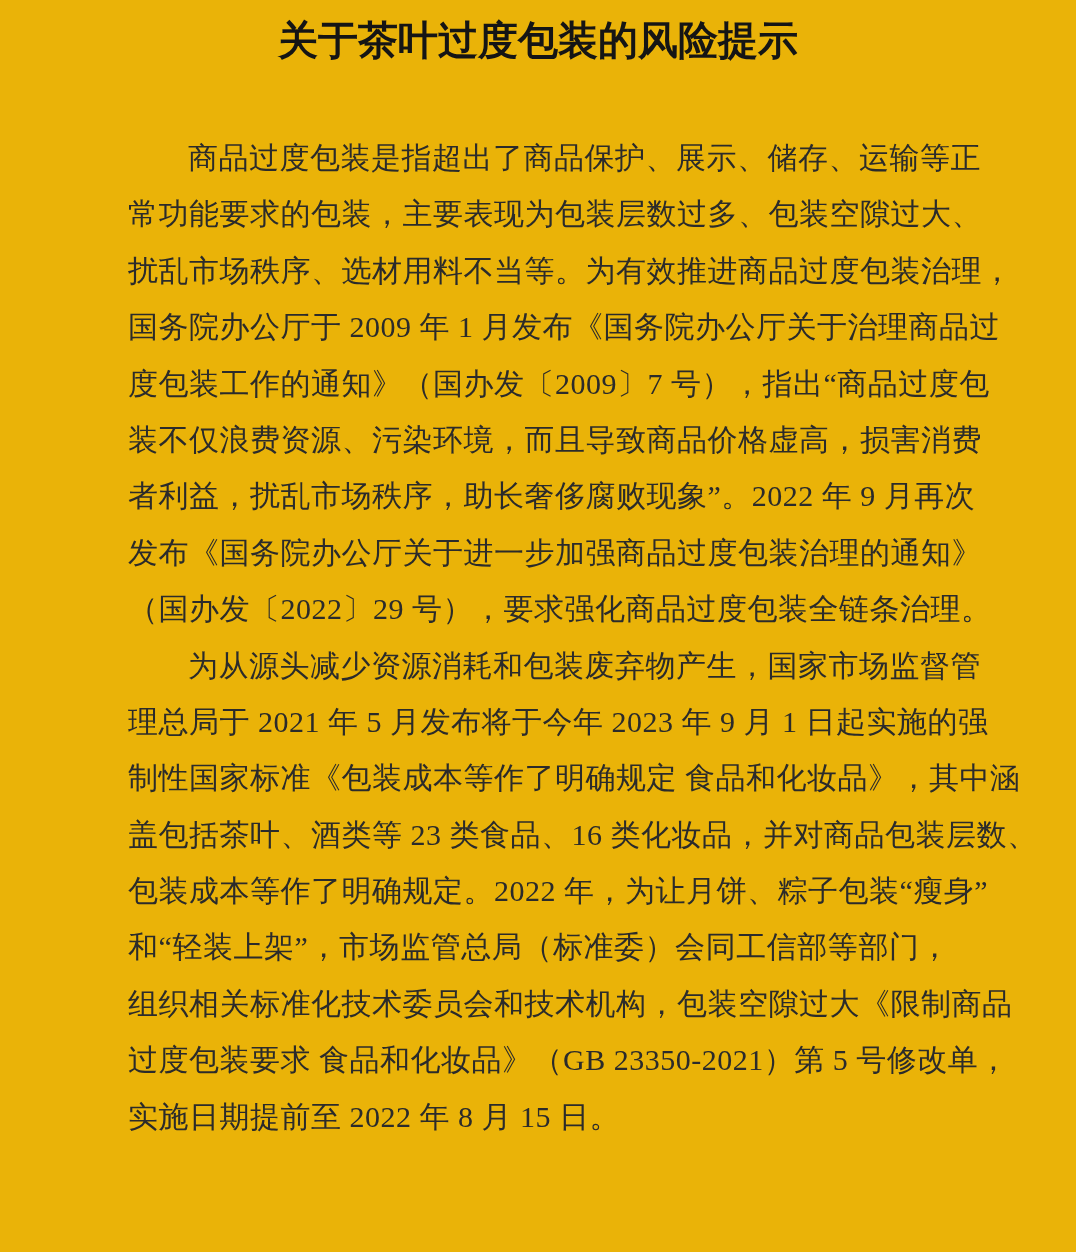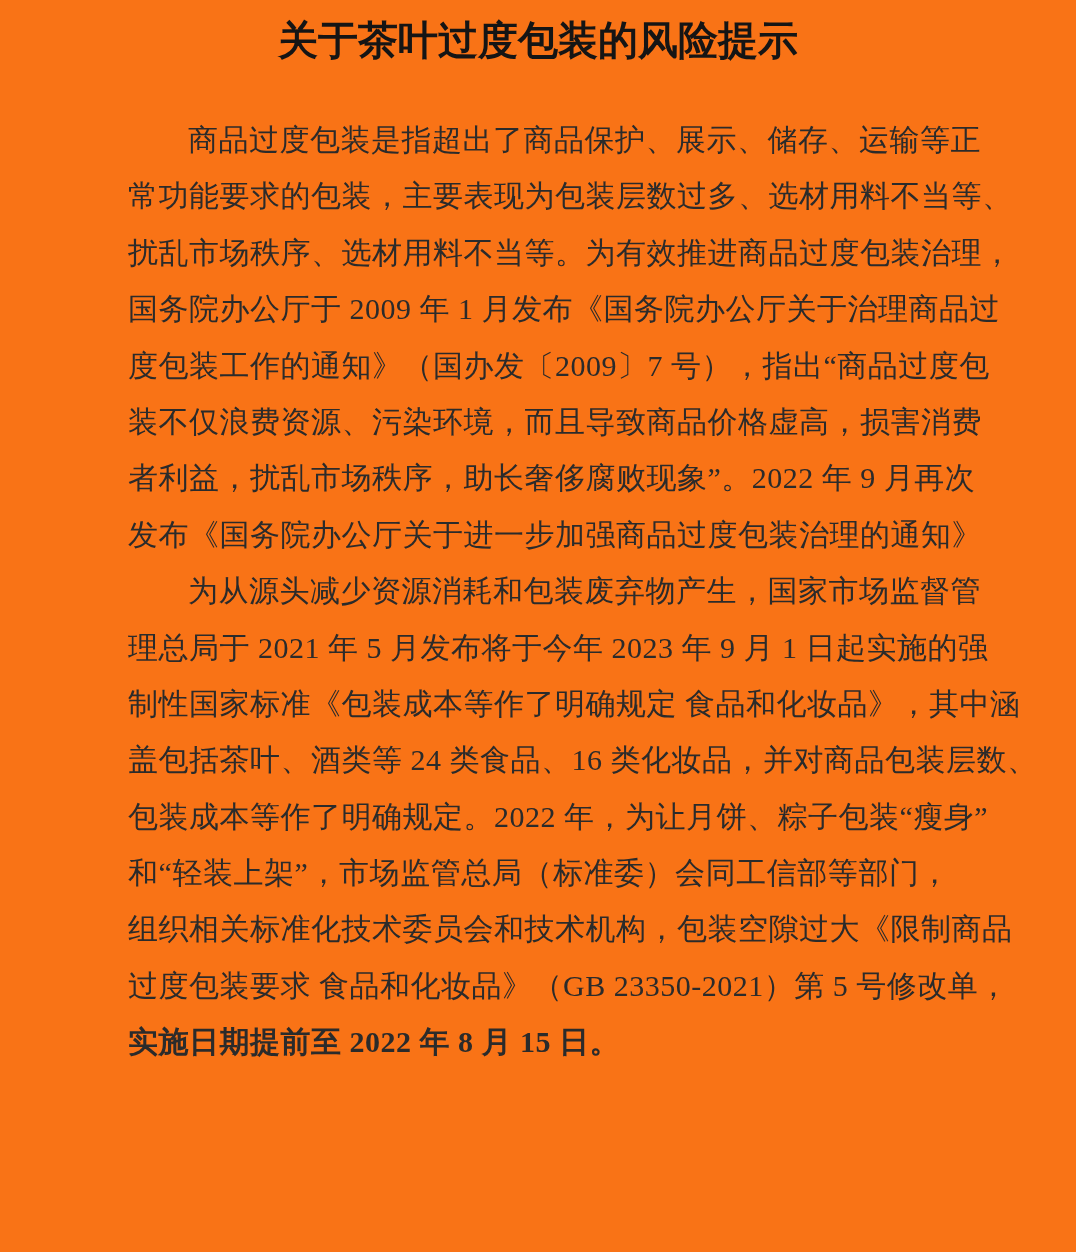--- a/index.html
+++ b/index.html
@@ -4,83 +4,83 @@
 <style>
   html, body {
     margin: 0;
     padding: 0;
     background: #ffffff;
   }
   .page {
     position: relative;
     width: 1076px;
     height: 1252px;
-    background: #f97316;
+    background: #eab308;
     overflow: hidden;
     font-family: "Liberation Serif", "DejaVu Serif", serif;
   }
   .doc-title {
     position: absolute;
     top: 16px;
     left: 0;
     width: 1076px;
     text-align: center;
     font-family: "Liberation Sans", "DejaVu Sans", sans-serif;
     font-weight: 700;
     font-size: 40px;
     line-height: 48px;
     color: #151515;
     letter-spacing: 0px;
   }
   .doc-body {
     position: absolute;
-    top: 112px;
+    top: 130px;
     left: 128px;
     width: 822px;
     color: #2b2b2b;
     font-size: 30px;
   }
   .body-line {
     height: 56.4px;
     line-height: 56.4px;
     text-align: justify;
     text-align-last: justify;
     white-space: nowrap;
     letter-spacing: 0.5px;
   }
   .body-line.indent {
     text-indent: 60px;
   }
   .body-line.para-end {
     text-align-last: left;
-    font-weight: bold;
   }
 </style>
 </head>
 <body>
 
 <div class="page">
 
   <div class="doc-title">关于茶叶过度包装的风险提示</div>
 
   <div class="doc-body">
 
     <div class="body-line indent">商品过度包装是指超出了商品保护、展示、储存、运输等正</div>
-    <div class="body-line">常功能要求的包装，主要表现为包装层数过多、选材用料不当等、</div>
+    <div class="body-line">常功能要求的包装，主要表现为包装层数过多、包装空隙过大、</div>
     <div class="body-line">扰乱市场秩序、选材用料不当等。为有效推进商品过度包装治理，</div>
     <div class="body-line">国务院办公厅于 2009 年 1 月发布《国务院办公厅关于治理商品过</div>
     <div class="body-line">度包装工作的通知》（国办发〔2009〕7 号），指出“商品过度包</div>
     <div class="body-line">装不仅浪费资源、污染环境，而且导致商品价格虚高，损害消费</div>
     <div class="body-line">者利益，扰乱市场秩序，助长奢侈腐败现象”。2022 年 9 月再次</div>
     <div class="body-line">发布《国务院办公厅关于进一步加强商品过度包装治理的通知》</div>
+    <div class="body-line">（国办发〔2022〕29 号），要求强化商品过度包装全链条治理。</div>
 
     <div class="body-line indent">为从源头减少资源消耗和包装废弃物产生，国家市场监督管</div>
     <div class="body-line">理总局于 2021 年 5 月发布将于今年 2023 年 9 月 1 日起实施的强</div>
     <div class="body-line">制性国家标准《包装成本等作了明确规定 食品和化妆品》，其中涵</div>
-    <div class="body-line">盖包括茶叶、酒类等 24 类食品、16 类化妆品，并对商品包装层数、</div>
+    <div class="body-line">盖包括茶叶、酒类等 23 类食品、16 类化妆品，并对商品包装层数、</div>
     <div class="body-line">包装成本等作了明确规定。2022 年，为让月饼、粽子包装“瘦身”</div>
     <div class="body-line">和“轻装上架”，市场监管总局（标准委）会同工信部等部门，</div>
     <div class="body-line">组织相关标准化技术委员会和技术机构，包装空隙过大《限制商品</div>
     <div class="body-line">过度包装要求 食品和化妆品》（GB 23350-2021）第 5 号修改单，</div>
     <div class="body-line para-end">实施日期提前至 2022 年 8 月 15 日。</div>
   </div>
 
 </div>
 
 </body></html>

